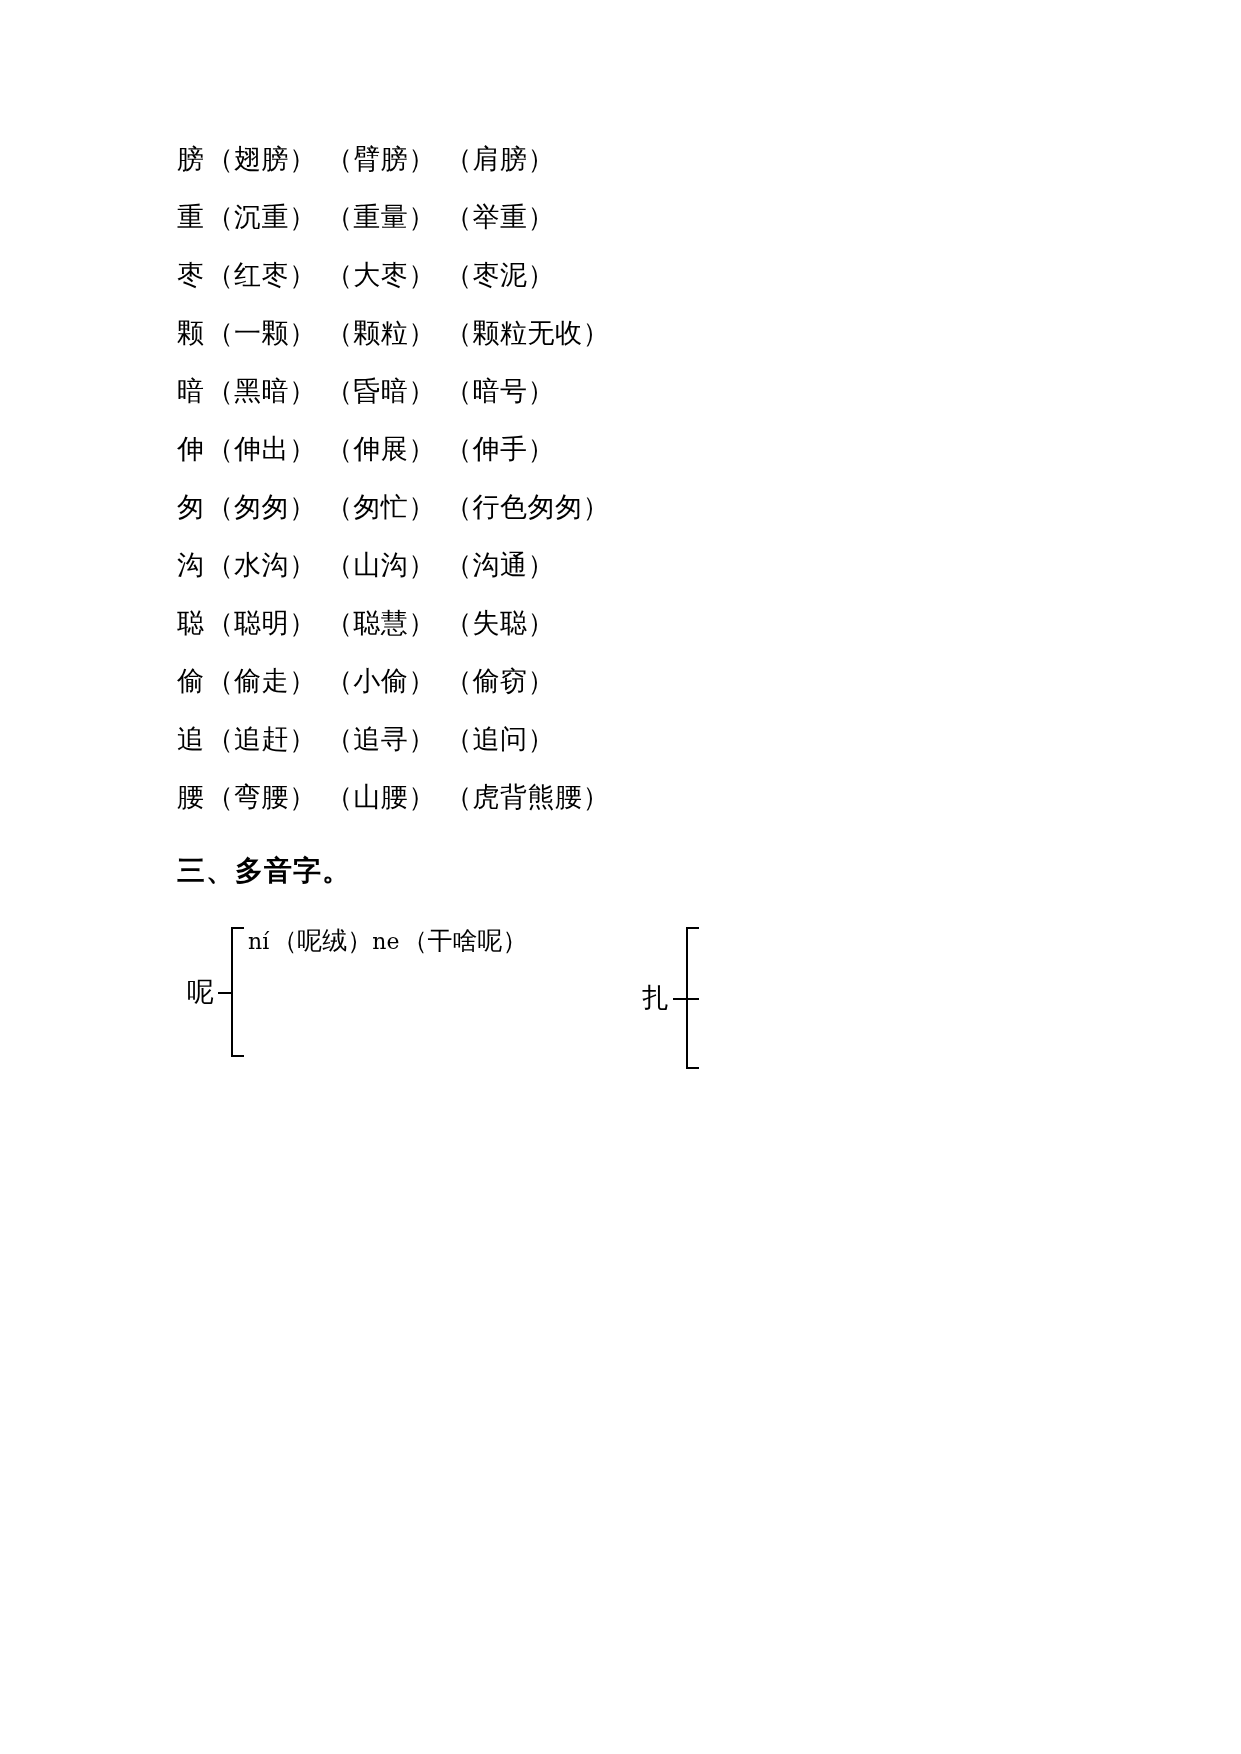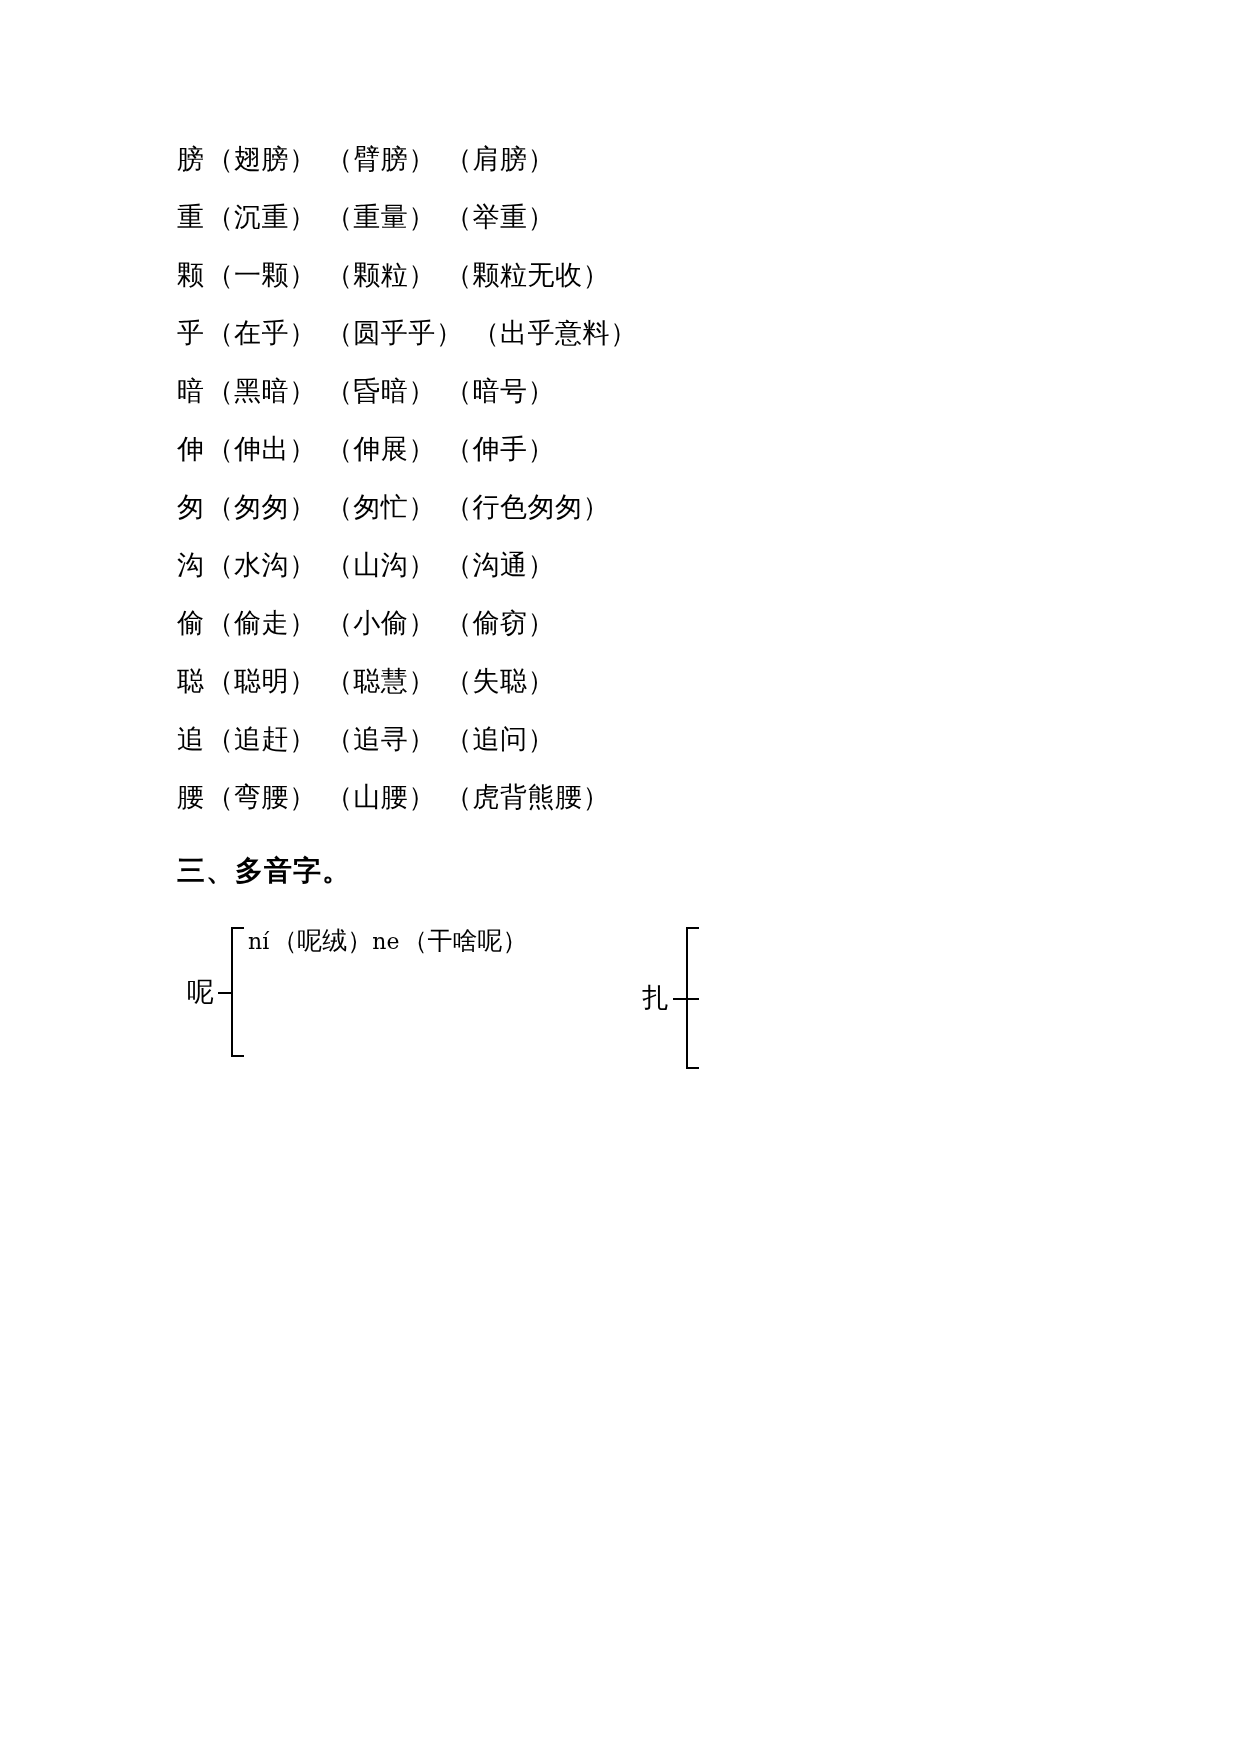--- a/index.html
+++ b/index.html
@@ -126,42 +126,42 @@
 <div class="page">
   <div class="content">
 
     <div class="word-line">
       <span class="word-head">膀</span><span class="word-group">（翅膀）</span>&nbsp;<span class="word-group">（臂膀）</span>&nbsp;<span class="word-group">（肩膀）</span>
     </div>
     <div class="word-line">
       <span class="word-head">重</span><span class="word-group">（沉重）</span>&nbsp;<span class="word-group">（重量）</span>&nbsp;<span class="word-group">（举重）</span>
     </div>
     <div class="word-line">
+      <span class="word-head">枣</span><span class="word-group">（红枣）</span>&nbsp;<span class="word-group">（大枣）</span>&nbsp;<span class="word-group">（枣泥）</span>
+    </div>
+    <div class="word-line">
       <span class="word-head">颗</span><span class="word-group">（一颗）</span>&nbsp;<span class="word-group">（颗粒）</span>&nbsp;<span class="word-group">（颗粒无收）</span>
     </div>
     <div class="word-line">
-      <span class="word-head">乎</span><span class="word-group">（在乎）</span>&nbsp;<span class="word-group">（圆乎乎）</span>&nbsp;<span class="word-group">（出乎意料）</span>
-    </div>
-    <div class="word-line">
       <span class="word-head">暗</span><span class="word-group">（黑暗）</span>&nbsp;<span class="word-group">（昏暗）</span>&nbsp;<span class="word-group">（暗号）</span>
     </div>
     <div class="word-line">
       <span class="word-head">伸</span><span class="word-group">（伸出）</span>&nbsp;<span class="word-group">（伸展）</span>&nbsp;<span class="word-group">（伸手）</span>
     </div>
     <div class="word-line">
       <span class="word-head">匆</span><span class="word-group">（匆匆）</span>&nbsp;<span class="word-group">（匆忙）</span>&nbsp;<span class="word-group">（行色匆匆）</span>
     </div>
     <div class="word-line">
       <span class="word-head">沟</span><span class="word-group">（水沟）</span>&nbsp;<span class="word-group">（山沟）</span>&nbsp;<span class="word-group">（沟通）</span>
     </div>
     <div class="word-line">
+      <span class="word-head">聪</span><span class="word-group">（聪明）</span>&nbsp;<span class="word-group">（聪慧）</span>&nbsp;<span class="word-group">（失聪）</span>
+    </div>
+    <div class="word-line">
       <span class="word-head">偷</span><span class="word-group">（偷走）</span>&nbsp;<span class="word-group">（小偷）</span>&nbsp;<span class="word-group">（偷窃）</span>
-    </div>
-    <div class="word-line">
-      <span class="word-head">聪</span><span class="word-group">（聪明）</span>&nbsp;<span class="word-group">（聪慧）</span>&nbsp;<span class="word-group">（失聪）</span>
     </div>
     <div class="word-line">
       <span class="word-head">追</span><span class="word-group">（追赶）</span>&nbsp;<span class="word-group">（追寻）</span>&nbsp;<span class="word-group">（追问）</span>
     </div>
     <div class="word-line">
       <span class="word-head">腰</span><span class="word-group">（弯腰）</span>&nbsp;<span class="word-group">（山腰）</span>&nbsp;<span class="word-group">（虎背熊腰）</span>
     </div>
 
     <div class="section-title">三、多音字。</div>
 

